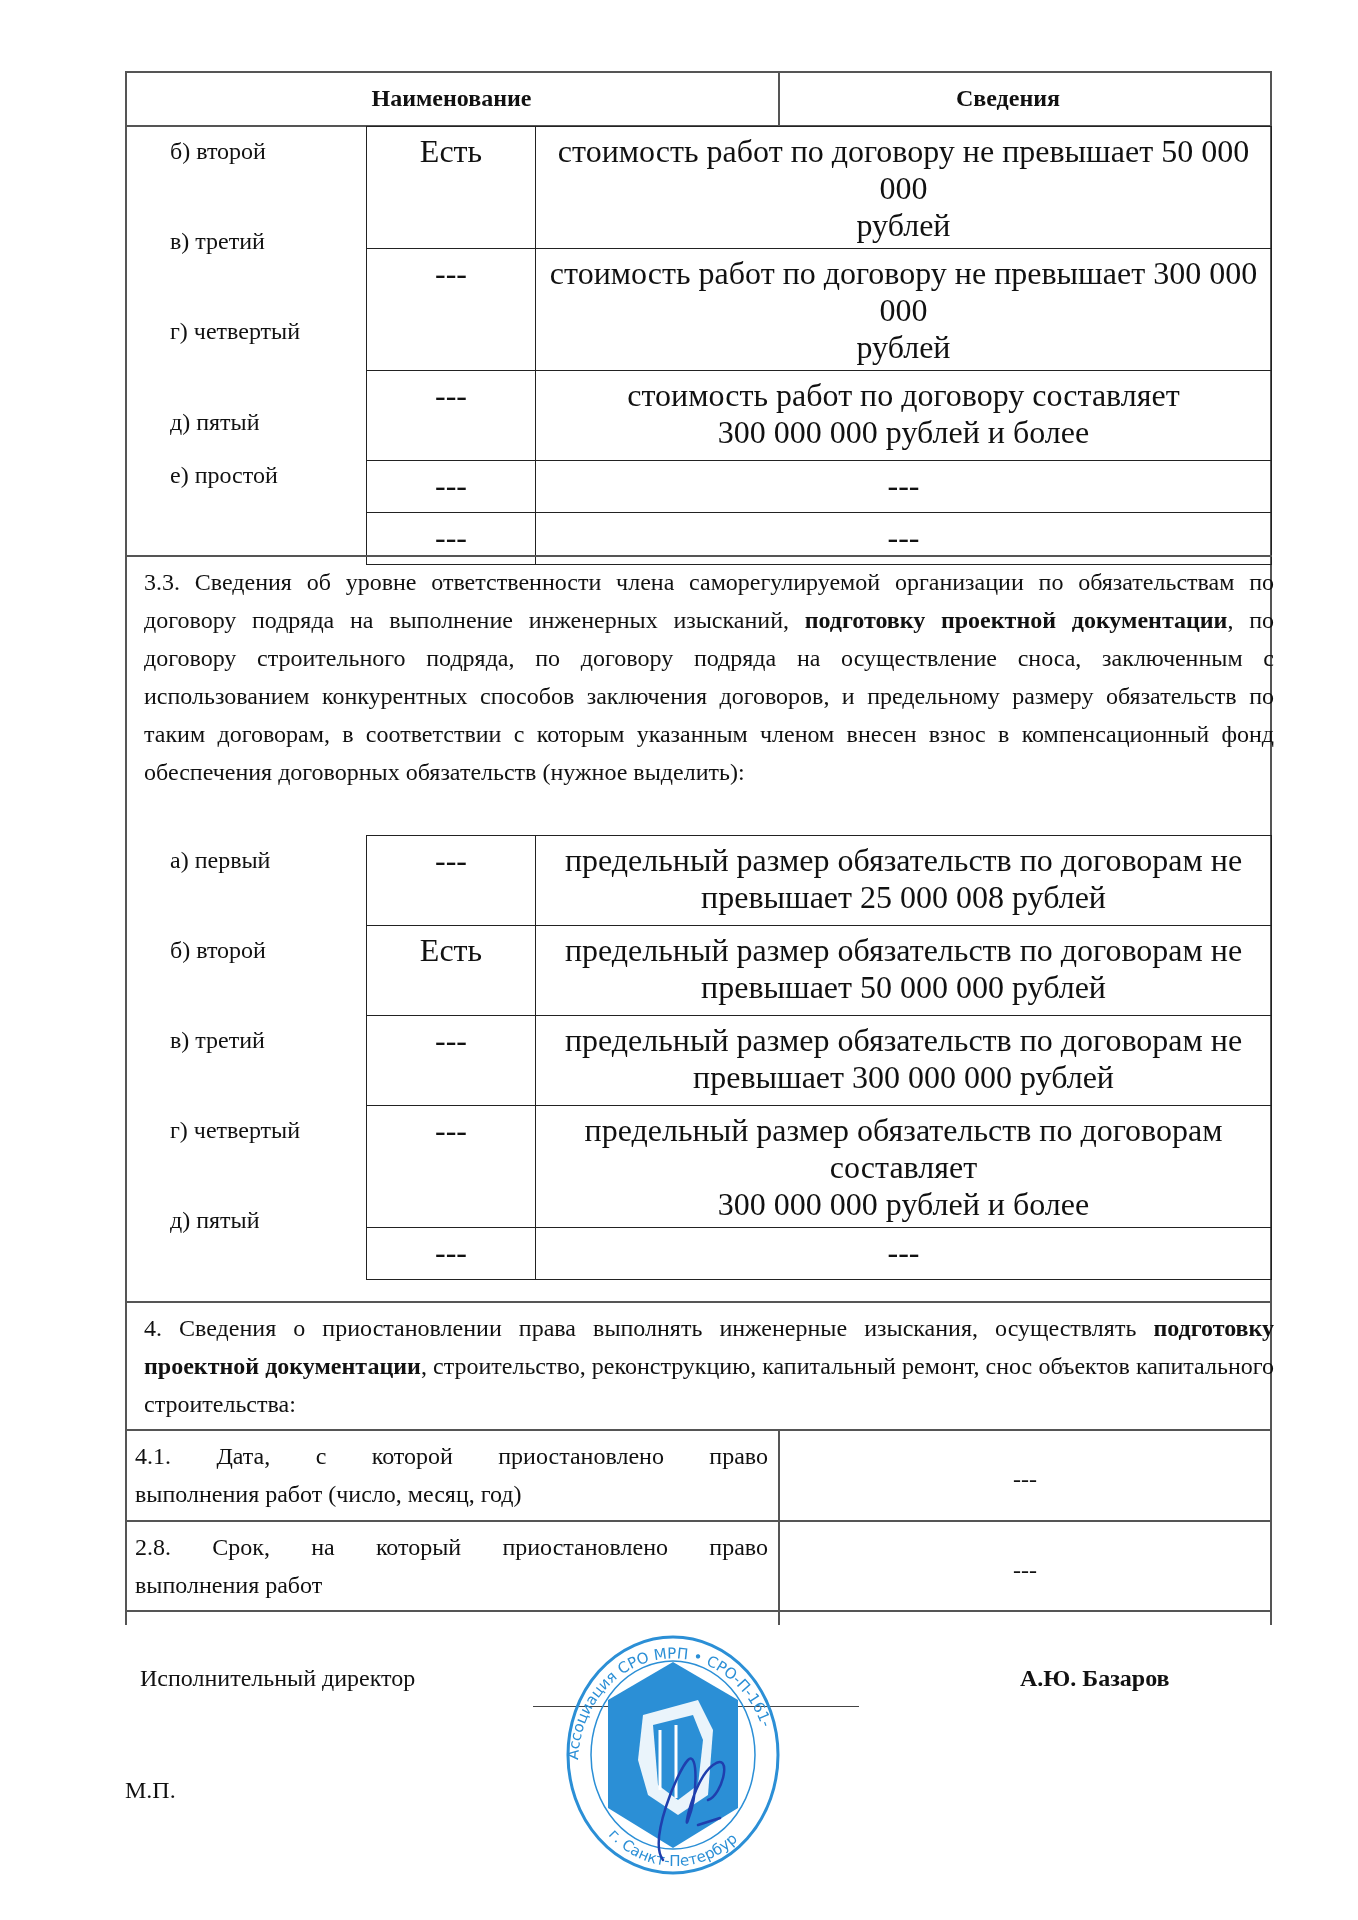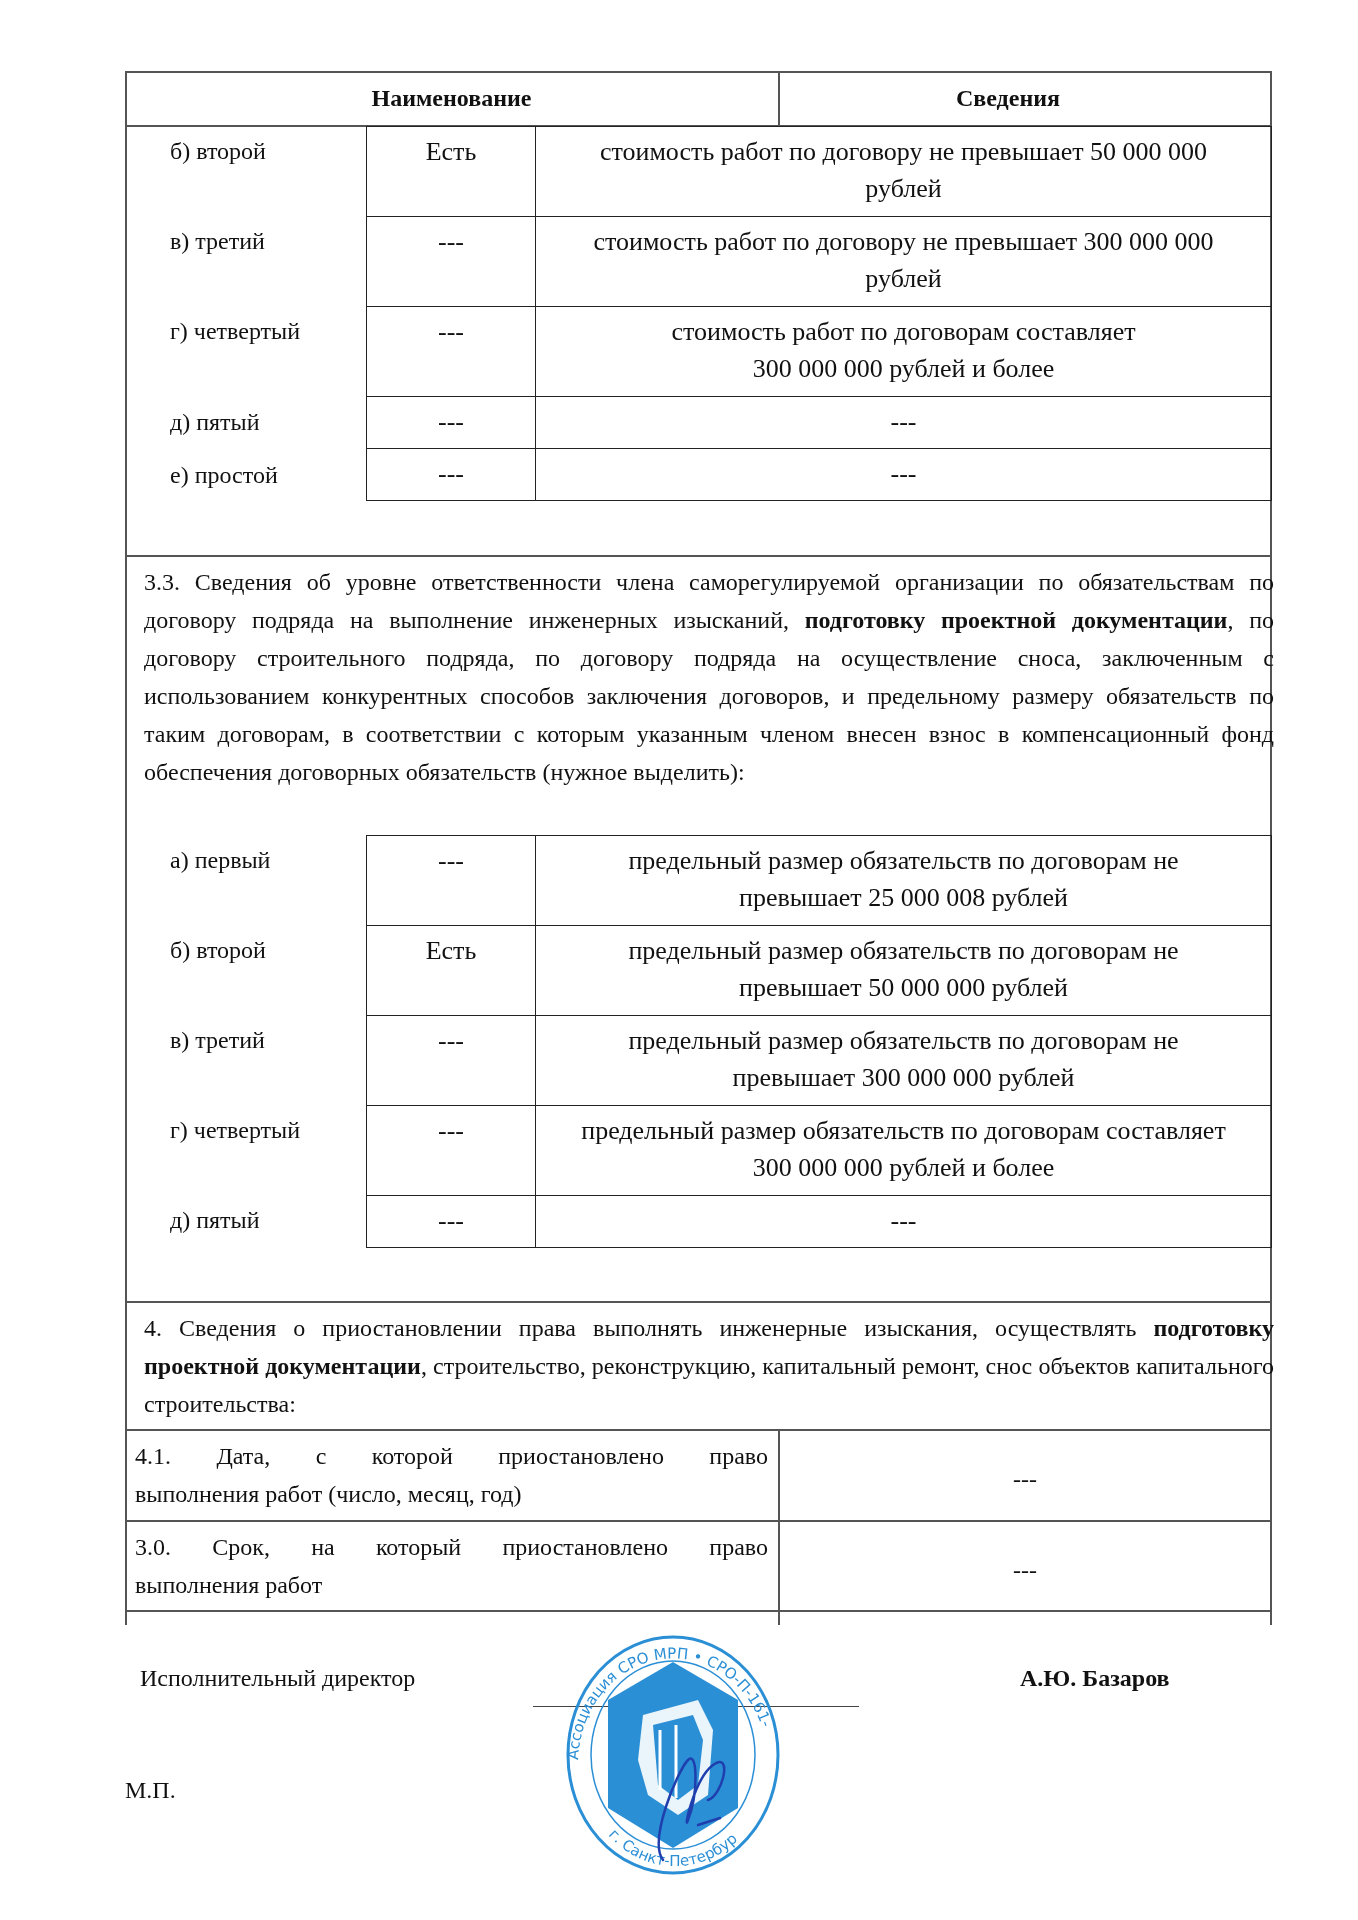--- a/index.html
+++ b/index.html
@@ -8,21 +8,21 @@
     font-family: "Liberation Serif", "DejaVu Serif", serif;
     color: #111; font-size: 24px;
   }
   .abs { position: absolute; box-sizing: border-box; }
   .outer-box { border-left: 2px solid #555; border-right: 2px solid #555; }
   .hline { position: absolute; height: 0; border-top: 2px solid #555; }
   .vline { position: absolute; width: 0; border-left: 2px solid #555; }
   .header-cell { font-weight: bold; text-align: center; line-height: 48px; }
   .inner-table { position: absolute; border-collapse: collapse; table-layout: fixed; }
   .inner-table td { border: 1.6px solid #222; text-align: center; vertical-align: top;
-    padding: 6px 8px 4px 8px; line-height: 37px; font-size: 26px; }
+    padding: 6px 8px 4px 8px; line-height: 37px; font-size: 32px; }
   .inner-table td.col-mark { width: 152px; }
   .inner-table td.col-desc { width: 719px; }
   .row-label { position: absolute; left: 170px; line-height: 37px; }
   .para { position: absolute; left: 144px; width: 1130px; text-align: justify;
     text-align-last: left; line-height: 38px; }
   .para b { font-weight: bold; }
   .j { text-align: justify; text-align-last: justify; }
   .sig { position: absolute; line-height: 30px; }
 </style>
 </head>
@@ -54,21 +54,21 @@
   <tr style="height:90px;">
     <td class="col-mark">---</td>
     <td class="col-desc">
       <div>стоимость работ по договору не превышает 300 000 000</div>
       <div>рублей</div>
     </td>
   </tr>
   <tr style="height:90px;">
     <td class="col-mark">---</td>
     <td class="col-desc">
-      <div>стоимость работ по договорам составляет</div>
+      <div>стоимость работ по договору составляет</div>
       <div>300 000 000 рублей и более</div>
     </td>
   </tr>
   <tr style="height:52px;">
     <td class="col-mark">---</td>
     <td class="col-desc">---</td>
   </tr>
   <tr style="height:52px;">
     <td class="col-mark">---</td>
     <td class="col-desc">---</td>
@@ -136,21 +136,21 @@
 
 <div class="abs" style="left:135px; top:1437px; width:633px; line-height:38px;">
   <div class="j">4.1. Дата, с которой приостановлено право</div>
   <div>выполнения работ (число, месяц, год)</div>
 </div>
 <div class="abs" style="left:778px; top:1460px; width:494px; text-align:center; line-height:38px;">---</div>
 
 <div class="hline" style="left:125px; top:1520px; width:1147px;"></div>
 
 <div class="abs" style="left:135px; top:1528px; width:633px; line-height:38px;">
-  <div class="j">3.0. Срок, на который приостановлено право</div>
+  <div class="j">2.8. Срок, на который приостановлено право</div>
   <div>выполнения работ</div>
 </div>
 <div class="abs" style="left:778px; top:1551px; width:494px; text-align:center; line-height:38px;">---</div>
 
 <div class="hline" style="left:125px; top:1610px; width:1147px;"></div>
 
 <div class="sig" style="left:140px; top:1663px;">Исполнительный директор</div>
 <div class="hline" style="left:533px; top:1706px; width:326px; border-top:1.5px solid #444;"></div>
 <div class="sig" style="left:1020px; top:1663px;font-weight:bold;">А.Ю. Базаров</div>
 <div class="sig" style="left:125px; top:1775px;">М.П.</div>

